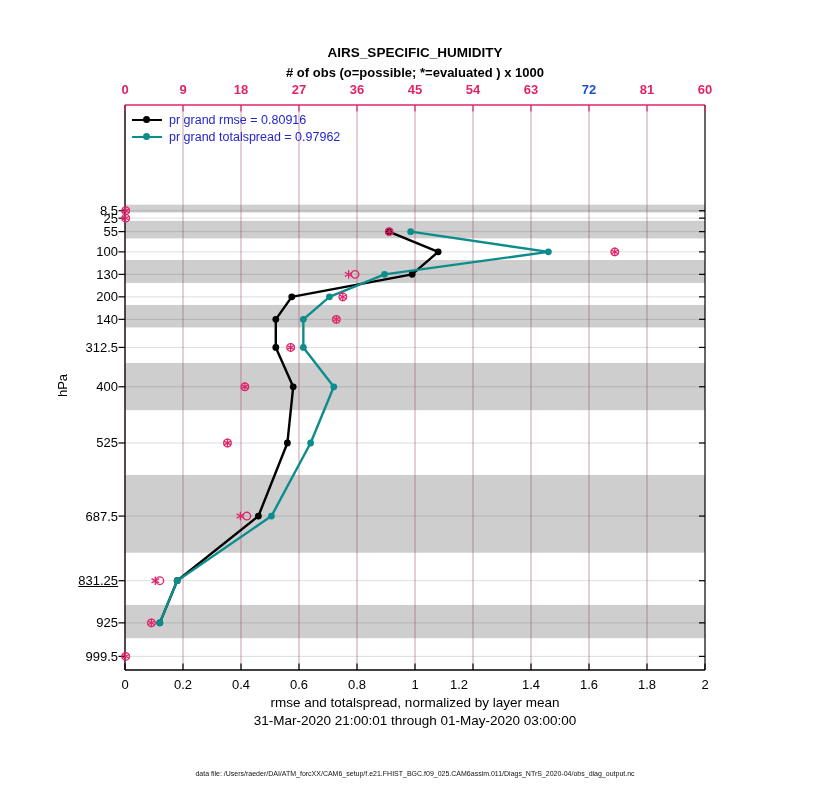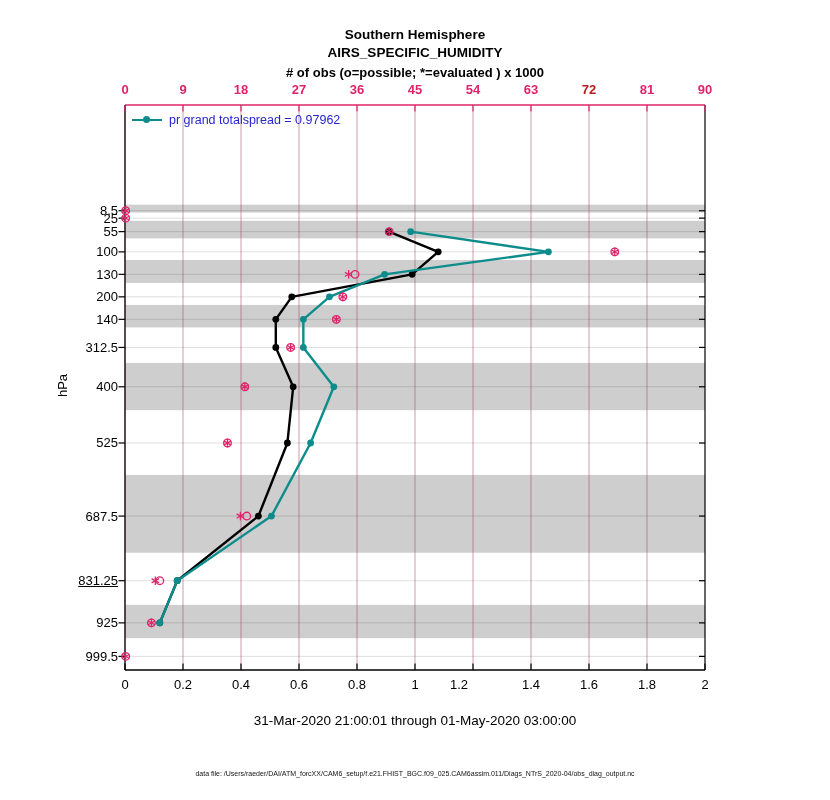--- a/index.html
+++ b/index.html
@@ -185,51 +185,57 @@
       <circle cx="151.42222222222222" cy="622.8725" r="3.8" fill="none" stroke="#e0246a" stroke-width="1.3"></circle>
       <line x1="151.42222222222222" y1="618.5725" x2="151.42222222222222" y2="627.1724999999999" stroke="#e0246a" stroke-width="1.3"></line>
       <line x1="147.68122222222223" y1="620.7225" x2="155.1632222222222" y2="625.0224999999999" stroke="#e0246a" stroke-width="1.3"></line>
       <line x1="147.68122222222223" y1="625.0224999999999" x2="155.1632222222222" y2="620.7225" stroke="#e0246a" stroke-width="1.3"></line>
       <circle cx="125.64444444444445" cy="656.37515" r="3.8" fill="none" stroke="#e0246a" stroke-width="1.3"></circle>
       <line x1="125.64444444444445" y1="652.07515" x2="125.64444444444445" y2="660.6751499999999" stroke="#e0246a" stroke-width="1.3"></line>
       <line x1="121.90344444444445" y1="654.22515" x2="129.38544444444443" y2="658.5251499999999" stroke="#e0246a" stroke-width="1.3"></line>
       <line x1="121.90344444444445" y1="658.5251499999999" x2="129.38544444444443" y2="654.22515" stroke="#e0246a" stroke-width="1.3"></line>
     </svg>
 
-  <div class="abs title-line" style="top:27px;">Southern Hemisphere</div>
   <div class="abs title-line" style="top:45px;">AIRS_SPECIFIC_HUMIDITY</div>
   <div class="abs obs-sub" style="top:65px;"># of obs (o=possible; *=evaluated ) x 1000</div>
 
   <div class="abs legend">
+    <div class="lg-row">
+      <span class="lg-line" id="lg-line-0" style="border-top-color: rgb(0, 0, 0);">
+          <span class="lg-dot" id="lg-dot-0" style="background: rgb(0, 0, 0);"></span>
+        </span>
+      <span class="lg-text" id="lg-text-0" style="color: rgb(37, 37, 207);">pr grand rmse = 0.80916</span>
+    </div>
     <div class="lg-row">
       <span class="lg-line" id="lg-line-1" style="border-top-color: rgb(13, 140, 140);">
           <span class="lg-dot" id="lg-dot-1" style="background: rgb(13, 140, 140);"></span>
         </span>
       <span class="lg-text" id="lg-text-1" style="color: rgb(37, 37, 207);">pr grand totalspread = 0.97962</span>
     </div>
   </div>
 
   <div class="abs ylab" style="left:42px;top:378px;width:40px;text-align:center;">hPa</div>
 
+  <div class="abs xlab" style="top:695px;">rmse and totalspread, normalized by layer mean</div>
   <div class="abs xlab" style="top:713px;">31-Mar-2020 21:00:01 through 01-May-2020 03:00:00</div>
 
   <div class="abs footer" style="top:770px;">data file: /Users/raeder/DAI/ATM_forcXX/CAM6_setup/f.e21.FHIST_BGC.f09_025.CAM6assim.011/Diags_NTrS_2020-04/obs_diag_output.nc</div>
 
   <div id="ticks-host">
       <div class="abs tick tick-obs" style="left: 105px; top: 82px; width: 40px; text-align: center; color: rgb(224, 36, 106);">0</div>
       <div class="abs tick tick-obs" style="left: 163px; top: 82px; width: 40px; text-align: center; color: rgb(224, 36, 106);">9</div>
       <div class="abs tick tick-obs" style="left: 221px; top: 82px; width: 40px; text-align: center; color: rgb(224, 36, 106);">18</div>
       <div class="abs tick tick-obs" style="left: 279px; top: 82px; width: 40px; text-align: center; color: rgb(224, 36, 106);">27</div>
       <div class="abs tick tick-obs" style="left: 337px; top: 82px; width: 40px; text-align: center; color: rgb(224, 36, 106);">36</div>
       <div class="abs tick tick-obs" style="left: 395px; top: 82px; width: 40px; text-align: center; color: rgb(224, 36, 106);">45</div>
       <div class="abs tick tick-obs" style="left: 453px; top: 82px; width: 40px; text-align: center; color: rgb(224, 36, 106);">54</div>
       <div class="abs tick tick-obs" style="left: 511px; top: 82px; width: 40px; text-align: center; color: rgb(224, 36, 106);">63</div>
-      <div class="abs tick tick-obs" style="left: 569px; top: 82px; width: 40px; text-align: center; color: #b91c1c;">72</div>
+      <div class="abs tick tick-obs" style="left: 569px; top: 82px; width: 40px; text-align: center; color: #1d4ed8;">72</div>
       <div class="abs tick tick-obs" style="left: 627px; top: 82px; width: 40px; text-align: center; color: rgb(224, 36, 106);">81</div>
-      <div class="abs tick tick-obs" style="left: 685px; top: 82px; width: 40px; text-align: center; color: rgb(224, 36, 106);">90</div>
+      <div class="abs tick tick-obs" style="left: 685px; top: 82px; width: 40px; text-align: center; color: rgb(224, 36, 106);">60</div>
       <div class="abs tick " style="left: 105px; top: 677px; width: 40px; text-align: center;">0</div>
       <div class="abs tick " style="left: 163px; top: 677px; width: 40px; text-align: center;">0.2</div>
       <div class="abs tick " style="left: 221px; top: 677px; width: 40px; text-align: center;">0.4</div>
       <div class="abs tick " style="left: 279px; top: 677px; width: 40px; text-align: center;">0.6</div>
       <div class="abs tick " style="left: 337px; top: 677px; width: 40px; text-align: center;">0.8</div>
       <div class="abs tick " style="left: 395px; top: 677px; width: 40px; text-align: center;">1</div>
       <div class="abs tick " style="left: 428px; top: 677px; width: 40px; text-align: right;">1.2</div>
       <div class="abs tick " style="left: 511px; top: 677px; width: 40px; text-align: center;">1.4</div>
       <div class="abs tick " style="left: 569px; top: 677px; width: 40px; text-align: center;">1.6</div>
       <div class="abs tick " style="left: 627px; top: 677px; width: 40px; text-align: center;">1.8</div>

